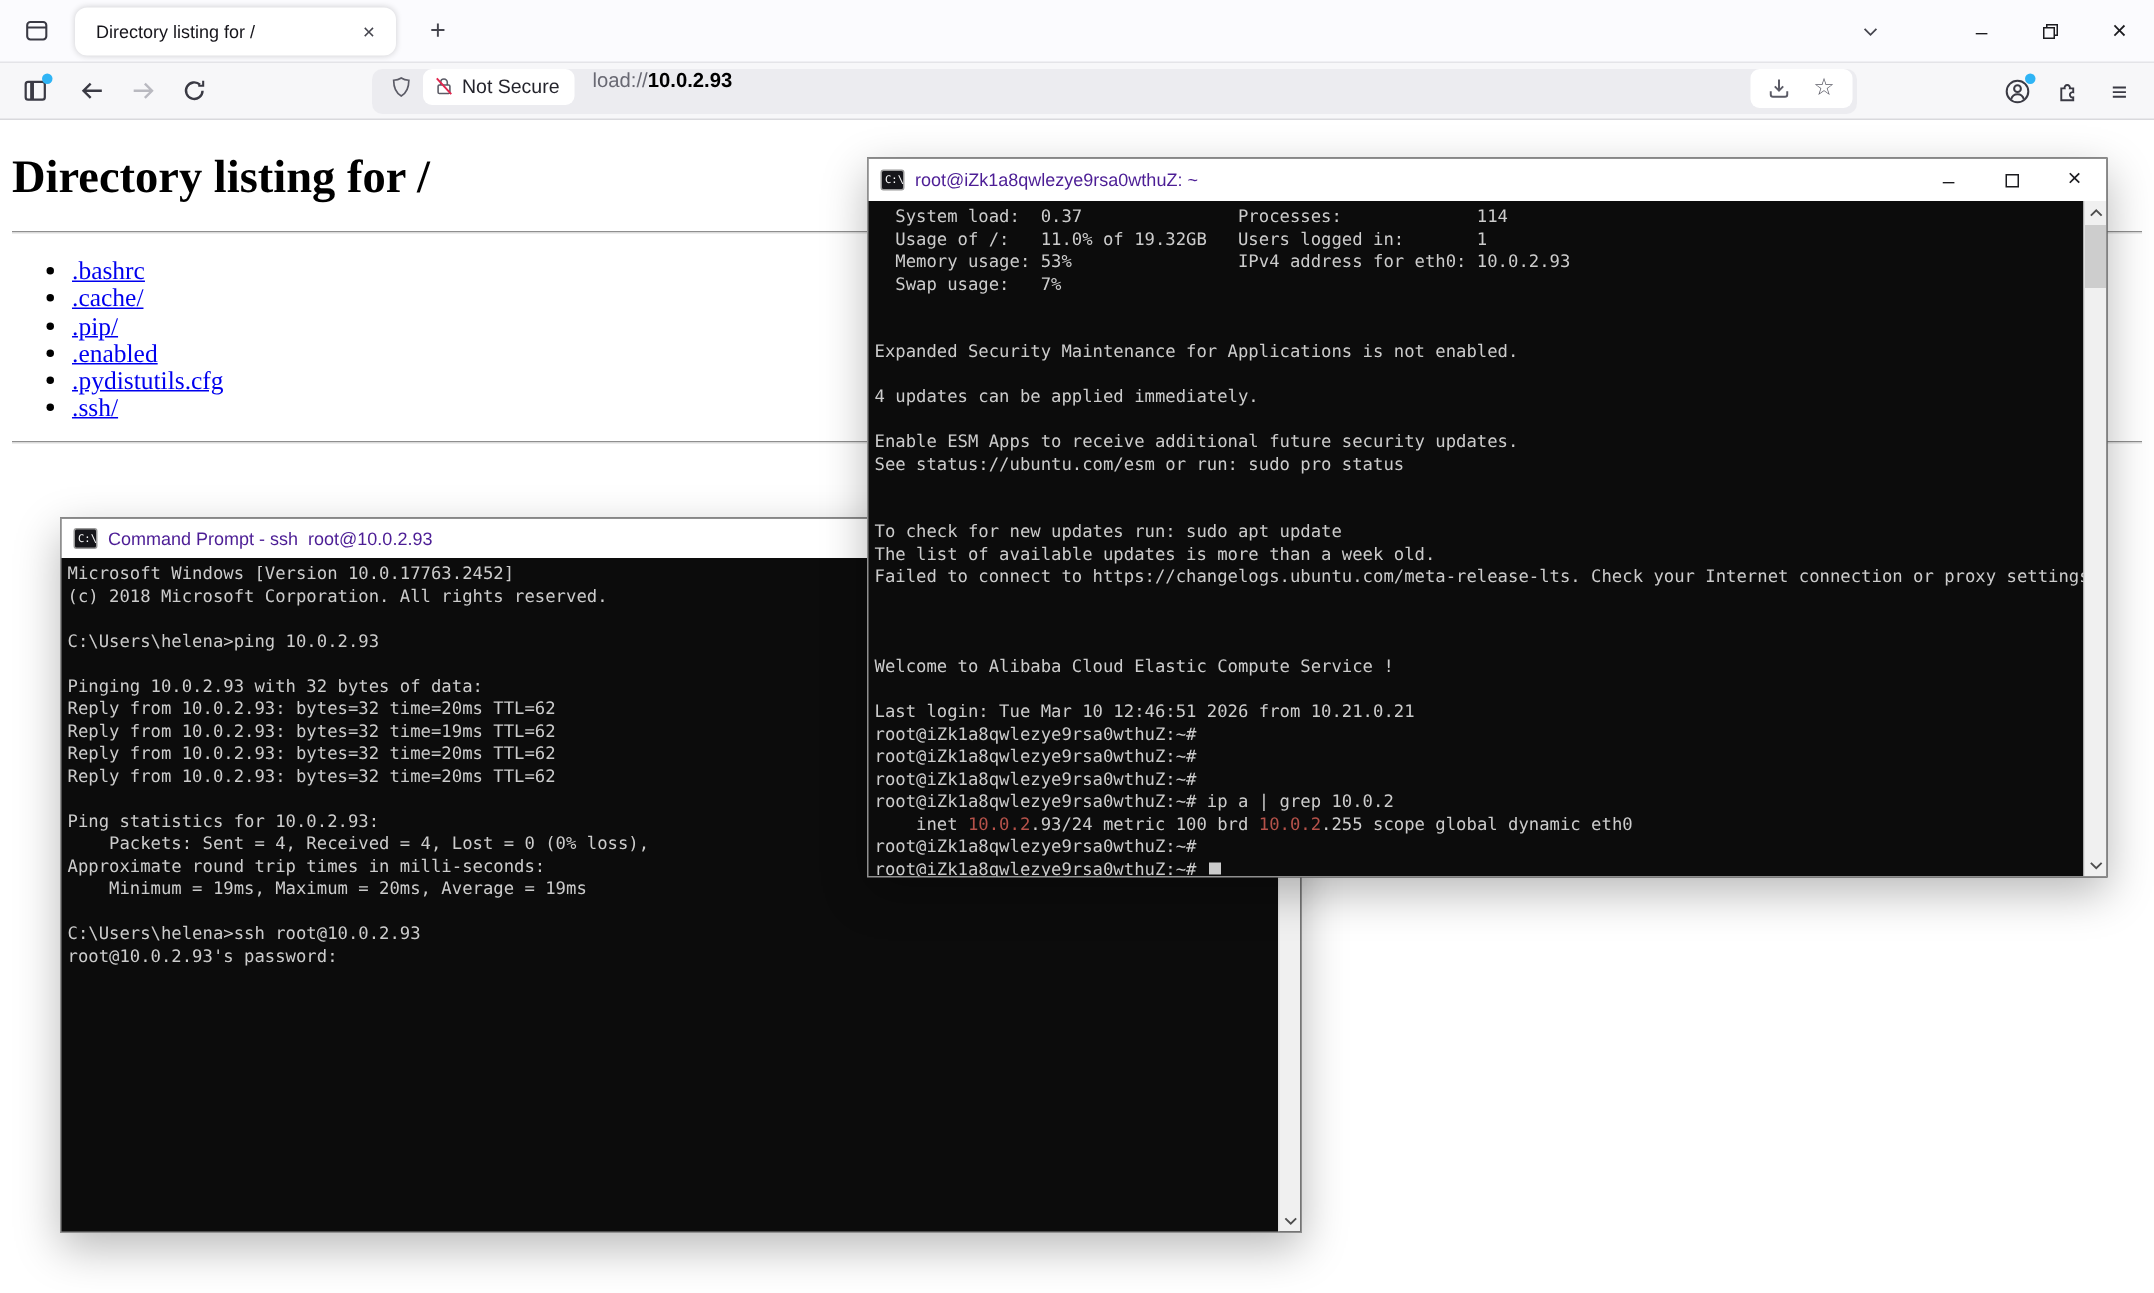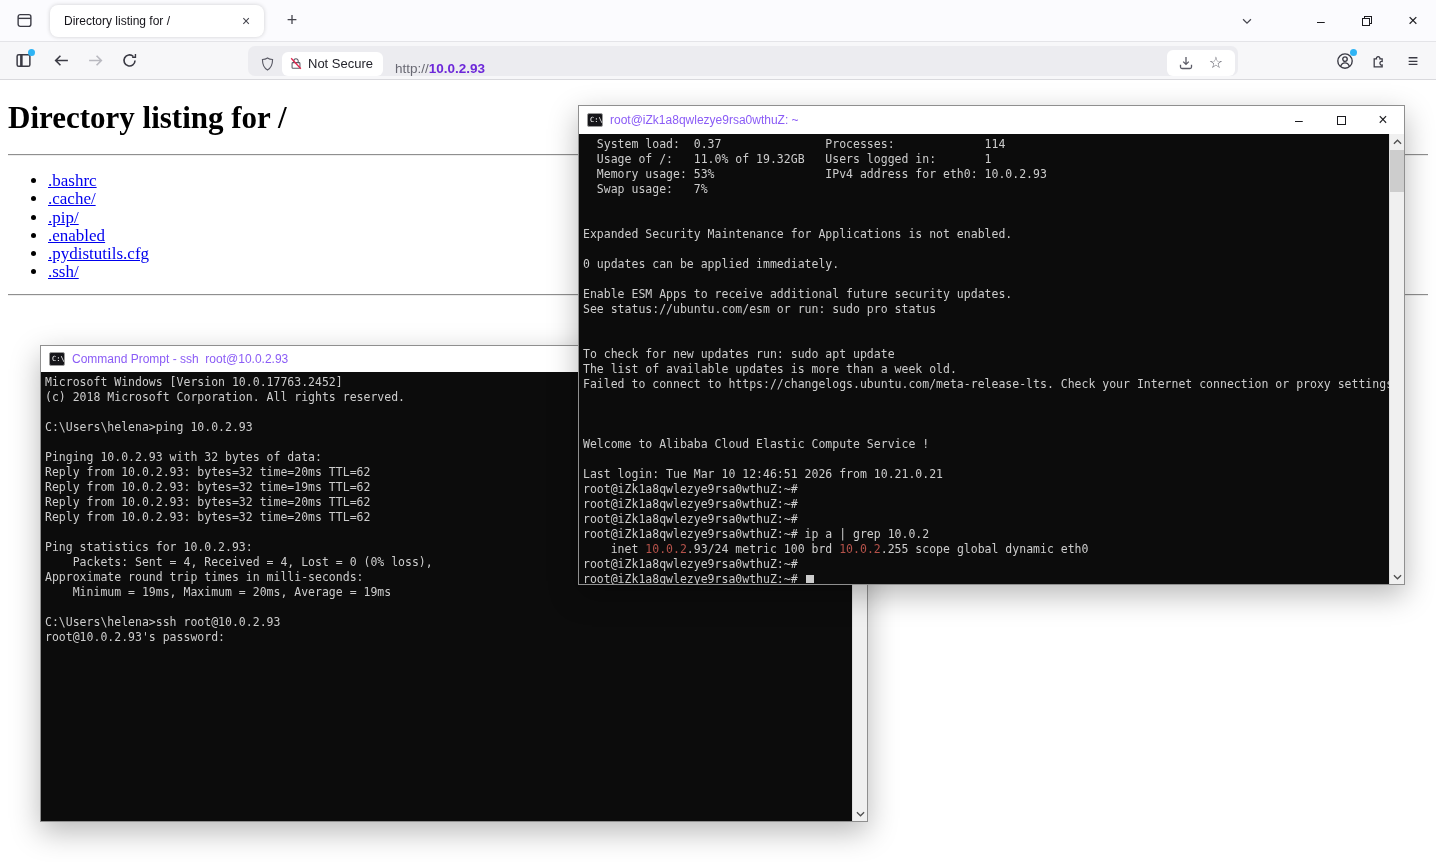--- a/index.html
+++ b/index.html
@@ -20,47 +20,47 @@
   .cap-restore-box { position:relative; width:10px; height:10px; }
   .cap-restore-box .r1 { position:absolute; top:0; right:0; width:8px; height:8px; border:1px solid #1b1b1f; }
   .cap-restore-box .r2 { position:absolute; bottom:0; left:0; width:8px; height:8px; border:1px solid #1b1b1f; background:#fbfbfe; }
 
   .toolbar { display:flex; align-items:center; height:38px; background:#f7f7f9; border-bottom:1px solid #d9d9dd; padding:0 8px; }
   .tool-btn { width:30px; height:30px; display:flex; align-items:center; justify-content:center; border-radius:4px; color:#3a3a44; position:relative; }
   .tool-btn.disabled { color:#b9b9c0; }
   .blue-dot { position:absolute; top:3px; right:3px; width:7px; height:7px; border-radius:50%; background:#2fb4f5; }
   .flexspace-a { width:104px; }
   .flexspace-b { width:92px; }
-  .urlbar { flex:1; height:30px; background:#ececf0; border-radius:7px; display:flex; align-items:flex-end; padding:0 3px 0 6px; }
+  .urlbar { flex:1; height:30px; background:#ececf0; border-radius:7px; display:flex; align-items:flex-start; padding:0 3px 0 6px; }
   .shield-btn { width:26px; height:24px; display:flex; align-items:center; justify-content:center; color:#5b5b66; }
   .security-chip { display:flex; align-items:center; gap:5px; background:#ffffff; border-radius:6px; height:24px; padding:0 10px 0 7px; margin-left:2px; }
   .security-chip span { font-size:13px; color:#24242c; }
   .url-text { margin-left:12px; font-size:13.5px; white-space:nowrap; }
   .url-scheme { color:#696973; }
-  .url-host { color:#6d28d9; font-weight:700; }
+  .url-host { color:#000000; font-weight:700; }
   .urlbar-right { margin-left:auto; display:flex; align-items:center; background:#ffffff; border-radius:6px; height:26px; padding:0 4px; }
   .urlbar-right .tool-btn { width:30px; height:24px; }
   .star-glyph { font-size:16px; color:#5b5b66; line-height:1; }
   .menu-glyph { font-size:18px; color:#3a3a44; line-height:1; }
 
   
   .page { padding:0 8px; }
   .page h1 { font-family:"Liberation Serif", serif; font-size:31px; font-weight:700; color:#000; margin-top:20px; }
   .page hr { border:none; border-top:1px solid #8f8f8f; border-bottom:1px solid #ededed; height:0; }
   .hr1 { margin-top:18px; }
   .hr2 { margin-top:12px; }
   .dir-list { margin-top:16px; padding-left:40px; font-family:"Liberation Serif", serif; font-size:17px; }
   .dir-list li { line-height:18.3px; color:#000; }
   .dir-list a { color:#0000ee; text-decoration:underline; }
 
   
   .term-window { position:absolute; background:#0c0c0c; border:1px solid #8f8f8f; box-shadow:0 10px 28px rgba(0,0,0,.28); }
   .titlebar { background:#ffffff; display:flex; align-items:center; padding-left:8px; }
   .cmd-icon { width:16px; height:14px; background:#16161a; border:1px solid #9a9a9a; border-radius:2px; color:#ffffff; font-family:"DejaVu Sans Mono", monospace; font-size:7px; line-height:12px; text-align:left; padding-left:2px; flex:0 0 auto; }
-  .titlebar .wtitle { margin-left:7px; font-size:12px; color:#8b5cf6; white-space:pre; flex:1; overflow:hidden; }
+  .titlebar .wtitle { margin-left:7px; font-size:12px; color:#4c1d95; white-space:pre; flex:1; overflow:hidden; }
   .tb-btn { width:42px; height:100%; display:flex; align-items:center; justify-content:center; color:#1b1b1f; font-size:14px; }
   .tb-maxbox { width:9px; height:9px; border:1px solid #1b1b1f; }
   .term-body { position:relative; width:100%; overflow:hidden; }
   .term-lines { position:absolute; left:0; top:0; right:15px; bottom:0; padding:3px 0 0 4px; overflow:hidden; }
   .term-line { font-family:"DejaVu Sans Mono", monospace; font-size:11.5px; line-height:15px; height:15px; color:#cccccc; white-space:pre; }
   .cursor { display:inline-block; width:8px; height:8px; background:#cccccc; margin-left:1px; }
   .scrollbar { position:absolute; top:0; right:0; bottom:0; width:15px; background:#f0f0f0; border-left:1px solid #e0e0e0; }
   .sb-btn { position:absolute; left:0; width:14px; height:15px; display:flex; align-items:center; justify-content:center; color:#4f4f4f; }
   .sb-up { top:0; } .sb-down { bottom:0; }
   .sb-thumb { position:absolute; left:0; width:14px; background:#cdcdcd; }
@@ -143,21 +143,21 @@
         <svg width="14" height="15" viewBox="0 0 16 16">
           <g fill="none" stroke="#5b5b66" stroke-width="1.2">
             <rect x="3.5" y="7" width="9" height="6.5" rx="1"></rect>
             <path d="M5.5 7V5a2.5 2.5 0 0 1 5 0v2"></path>
           </g>
           <path d="M2.5 2l11 12" stroke="#e2254d" stroke-width="1.5"></path>
         </svg>
         <span>Not Secure</span>
       </div>
       <div class="url-text">
-        <span class="url-scheme">http://</span><span class="url-host">10.0.2.93</span>
+        <span class="url-scheme">load://</span><span class="url-host">10.0.2.93</span>
       </div>
       <div class="urlbar-right">
         <div class="tool-btn">
           <svg width="16" height="16" viewBox="0 0 16 16" fill="none" stroke="#5b5b66" stroke-width="1.3">
             <path d="M8 2v7M5.2 6.6L8 9.4l2.8-2.8"></path>
               <path d="M2.5 9.8v2.2a1.5 1.5 0 0 0 1.5 1.5h8a1.5 1.5 0 0 0 1.5-1.5V9.8"></path>
           </svg>
         </div>
         <div class="tool-btn">
           <span class="star-glyph">☆</span>
@@ -256,21 +256,21 @@
     <div class="term-body">
       <div class="term-lines" id="ssh-lines">
           <div class="term-line">  System load:  0.37               Processes:             114</div>
           <div class="term-line">  Usage of /:   11.0% of 19.32GB   Users logged in:       1</div>
           <div class="term-line">  Memory usage: 53%                IPv4 address for eth0: 10.0.2.93</div>
           <div class="term-line">  Swap usage:   7%</div>
           <div class="term-line">&nbsp;</div>
           <div class="term-line">&nbsp;</div>
           <div class="term-line">Expanded Security Maintenance for Applications is not enabled.</div>
           <div class="term-line">&nbsp;</div>
-          <div class="term-line">0 updates can be applied immediately.</div>
+          <div class="term-line">4 updates can be applied immediately.</div>
           <div class="term-line">&nbsp;</div>
           <div class="term-line">Enable ESM Apps to receive additional future security updates.</div>
           <div class="term-line">See status://ubuntu.com/esm or run: sudo pro status</div>
           <div class="term-line">&nbsp;</div>
           <div class="term-line">&nbsp;</div>
           <div class="term-line">To check for new updates run: sudo apt update</div>
           <div class="term-line">The list of available updates is more than a week old.</div>
           <div class="term-line">Failed to connect to https://changelogs.ubuntu.com/meta-release-lts. Check your Internet connection or proxy settings</div>
           <div class="term-line">&nbsp;</div>
           <div class="term-line">&nbsp;</div>

